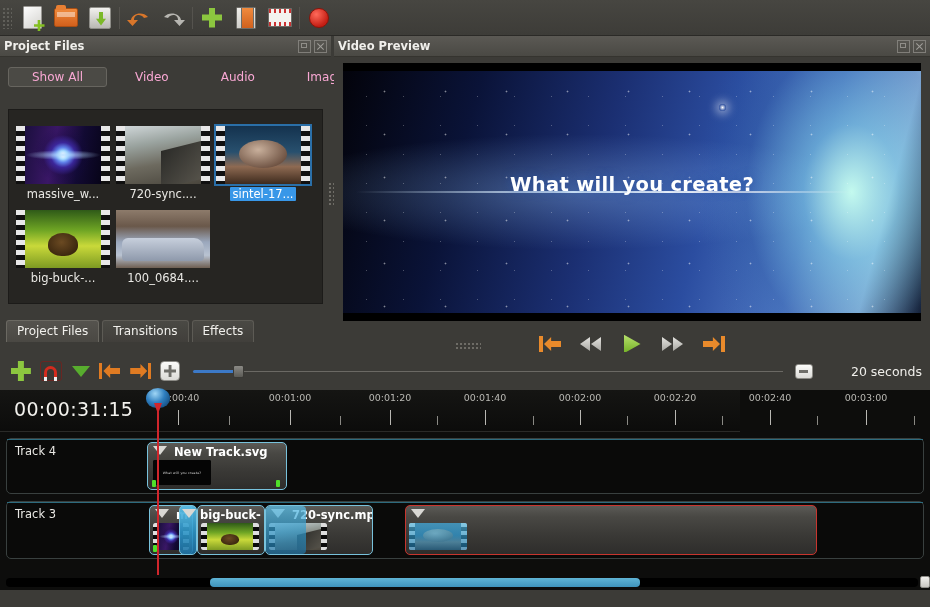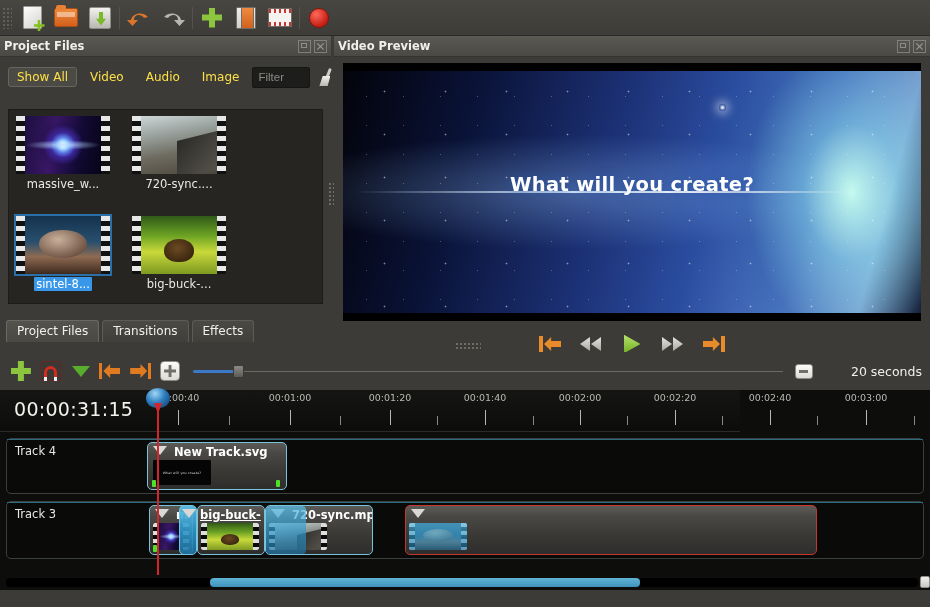--- a/index.html
+++ b/index.html
@@ -75,36 +75,36 @@
      border:1px solid #9f9d98; }
   .dockbtn.close:before, .dockbtn.close:after {
      content:""; position:absolute; left:1px; top:5px; width:9px; height:1px; background:#b5b3ae; }
   .dockbtn.close:before { transform: rotate(45deg); }
   .dockbtn.close:after { transform: rotate(-45deg); }
 
   
   #projfiles { position: absolute; left: 0; top: 36px; width: 331px; height: 282px;
      background: #3c3b37; }
   #pf-filterbar { height: 34px; display:flex; align-items:center; gap: 4px; padding: 6px 8px 0 8px;}
-  .filterbtn { font-size: 12px; color: #fde047; padding: 2px 8px; border-radius: 3px;
+  .filterbtn { font-size: 12px; color: #f9a8d4; padding: 2px 23px; border-radius: 3px;
      border: 1px solid transparent; cursor: pointer; white-space: nowrap; }
   .filterbtn.active { background: #4b4a45; border: 1px solid #67655f; }
   #filter-input { width: 58px; height: 21px; background: #1d1d1b; border: 1px solid #151513;
      color: #8a8a86; font-size: 11.5px; padding: 0 5px; border-radius: 2px; }
   #filter-input::placeholder { color: #8a8a86; }
   .ico-broom { width: 18px; height: 18px; position: relative; margin-left: 4px; cursor:pointer; }
   .ico-broom:before{ content:""; position:absolute; left:9px; top:0; width:3px; height:11px;
      background:#cfcec9; transform: rotate(22deg); border-radius:2px;}
   .ico-broom:after{ content:""; position:absolute; left:1px; top:8px; width:11px; height:10px;
      background: linear-gradient(to bottom,#f2f1ec,#b9b8b2);
      clip-path: polygon(30% 0,100% 0,75% 100%,0 100%); }
 
   #pf-list { position: absolute; left: 8px; top: 73px; width: 315px; height: 195px;
      background: #262522; border: 1px solid #1c1b19; overflow: hidden; }
-  #pf-grid { display: flex; flex-wrap: wrap; padding: 6px 4px; gap: 16px; }
+  #pf-grid { display: flex; flex-wrap: wrap; padding: 16px 4px; gap: 0px; }
   .pf-item { width: 100px; height: 84px; display:flex; flex-direction:column;
      align-items:center; cursor: pointer; }
   .pf-thumb { width: 94px; height: 58px; position: relative; overflow: hidden;
      background:#000; }
   .pf-thumb.selected { outline: 2px solid #2a6fa8; background:#123a5e; }
   .pf-sprockets-l, .pf-sprockets-r { position:absolute; top:0; bottom:0; width:9px;
      background-image: linear-gradient(to bottom, #e8e8e8 0 5px, transparent 5px 10px);
      background-size: 9px 10px; background-color:#101010; }
   .pf-sprockets-l { left: 0; } .pf-sprockets-r { right: 0; }
   .pf-inner { position:absolute; left:9px; right:9px; top:0; bottom:0; overflow:hidden; }
@@ -384,35 +384,41 @@
         </div>
 
         <div class="pf-item">
           <div class="pf-thumb selected">
             <div class="pf-inner">
                 <div class="art-sintel"></div>
               </div>
             <div class="pf-sprockets-l"></div>
             <div class="pf-sprockets-r"></div>
           </div>
-          <div class="pf-label selected">sintel-8...</div>
+          <div class="pf-label selected">sintel-17...</div>
         </div>
 
         <div class="pf-item">
           <div class="pf-thumb">
             <div class="pf-inner">
                 <div class="art-bbb"></div>
               </div>
             <div class="pf-sprockets-l"></div>
             <div class="pf-sprockets-r"></div>
           </div>
           <div class="pf-label">big-buck-...</div>
         </div>
 
 
+        <div class="pf-item">
+          <div class="pf-thumb">
+            <div class="art-100"></div>
+          </div>
+          <div class="pf-label">100_0684....</div>
+        </div>
 
       </div>
     </div>
   </div>
 
   <div id="vsplit-grip"></div>
 
   <div id="pf-tabs">
     <div class="tab active">Project Files</div>
     <div class="tab">Transitions</div>
@@ -566,21 +572,21 @@
           <div class="clip-sprk-r"></div>
         </div>
         <div class="kf-dot" style="left:3px"></div>
       </div>
 
       <div class="clip clip-blue" style="left:172px; width:18px; z-index:6;">
         <div class="clip-caret" style="left:2px"></div>
       </div>
 
       <div class="clip" style="left:190px; width:68px; z-index:5;">
-        <div class="clip-title" style="left:2px;text-decoration:underline;">big-buck-</div>
+        <div class="clip-title" style="left:2px;">big-buck-</div>
         <div class="clip-thumb" style="left:3px; width:58px;">
           <div class="inner">
               <div class="art-bbb"></div>
             </div>
           <div class="clip-sprk-l"></div>
           <div class="clip-sprk-r"></div>
         </div>
       </div>
 
       <div class="clip" style="left:258px; width:108px;">

